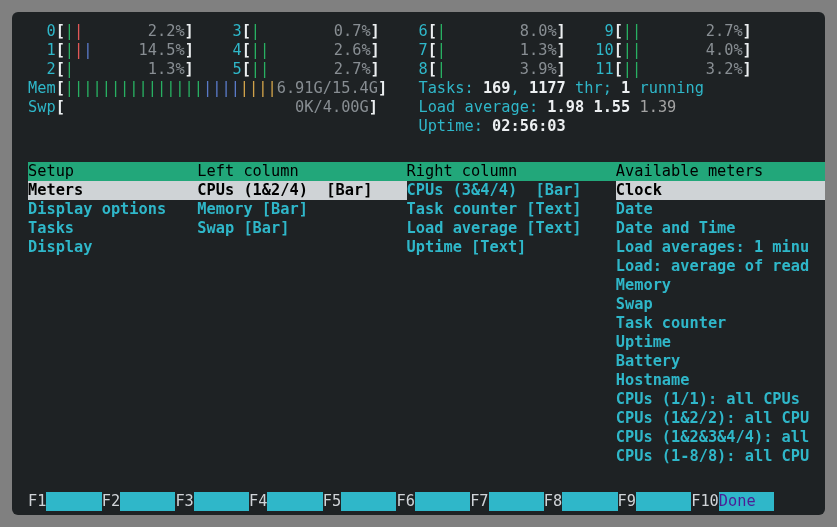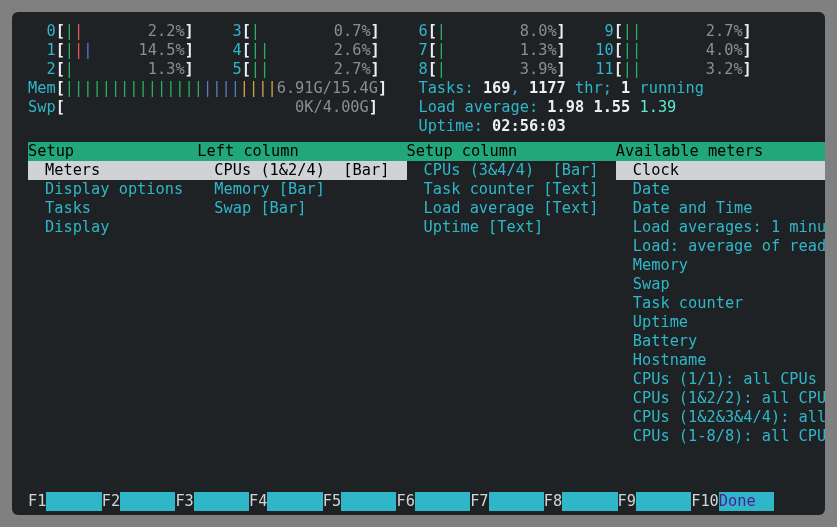--- a/index.html
+++ b/index.html
@@ -18,59 +18,60 @@
     height: 503px;
     background: #1e2224;
     border-radius: 6px;
     color: #d0d4d8;
     overflow: hidden;
     padding: 4px 0px;
   }
   .cyan   { color: #2fb7c9; }
   .wht    { color: #eceff1; font-weight: bold; }
   .grey   { color: #888e93; }
-  .dark   { color: #5eead4; text-align: center; }
+  .dark   { color: #a3a3a3; text-align: center; }
   .green  { color: #28b062; }
   .red    { color: #e25757; }
   .blue   { color: #5a7ac8; }
   .yel    { color: #d0a24a; }
 
   .meters { padding: 6px 16px 2px 16px; }
   .cpu-line, .mem-line, .right-line {
     display: flex;
   }
   .cpu { width: 186px; white-space: pre; }
   .mem { width: 372px; white-space: pre; }
   .rcol { white-space: pre; }
 
   .panels {
     display: flex;
     padding: 0px 0px 0 16px;
-    margin-top: 4px;
+    margin-top: 24px;
   }
   .panel {
     display: flex;
     flex-direction: column;
     overflow: hidden;
   }
   .panel.p0 { width: 170px; }
   .panel.p1 { width: 210px; }
   .panel.p2 { width: 210px; }
   .panel.p3 { width: 210px; flex-grow:1 }
   .ph {
     background: #22a77a;
     color: #000;
     white-space: pre;
     padding: 0 0px;
   }
   .pi {
     color: #2fb7c9;
     white-space: pre;
-    padding: 0 17px;
+    padding: 0 0px;
     cursor: pointer;
+    font-weight: bold;
   }
   .sel {
     background: #cfd3d6;
     color: #000;
   }
 
   .fkeys {
     position: absolute;
     bottom: 4px;
     left: 16px;
@@ -140,21 +141,21 @@
     </div>
     <div class="panel p1">
       <div class="ph">Left column</div>
       <div id="left-items">
           <div class="pi sel">CPUs (1&amp;2/4)  [Bar]</div>
           <div class="pi">Memory [Bar]</div>
           <div class="pi">Swap [Bar]</div>
         </div>
     </div>
     <div class="panel p2">
-      <div class="ph">Setup column</div>
+      <div class="ph">Right column</div>
       <div id="right-items">
           <div class="pi">CPUs (3&amp;4/4)  [Bar]</div>
           <div class="pi">Task counter [Text]</div>
           <div class="pi">Load average [Text]</div>
           <div class="pi">Uptime [Text]</div>
         </div>
     </div>
     <div class="panel p3">
       <div class="ph">Available meters</div>
       <div id="avail-items">

